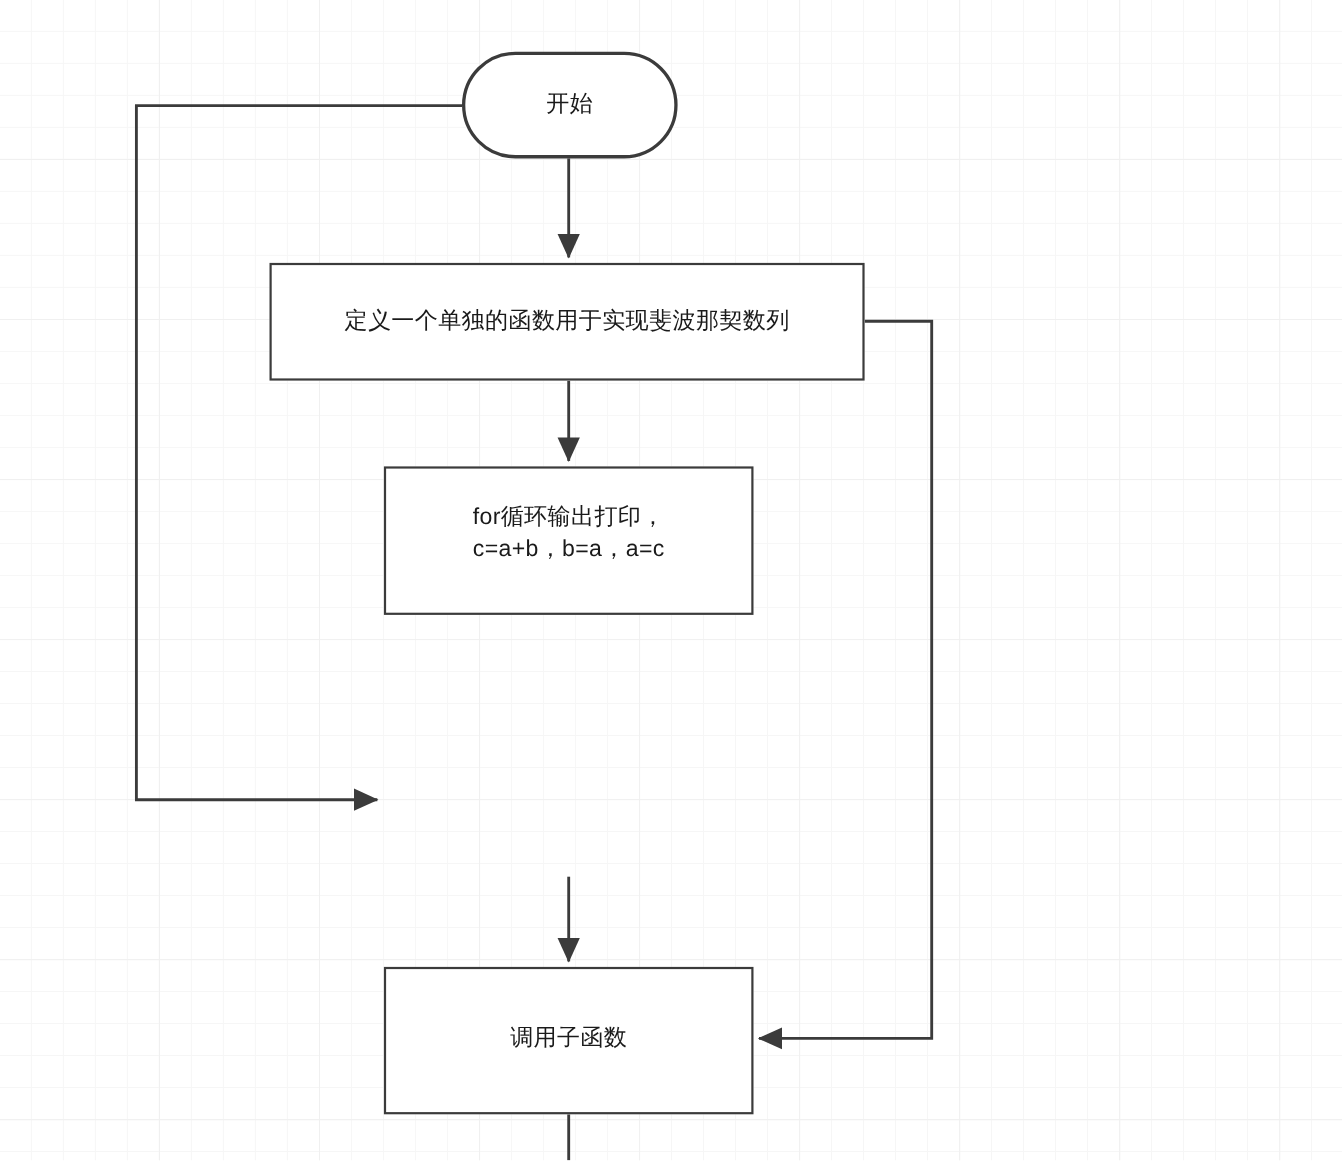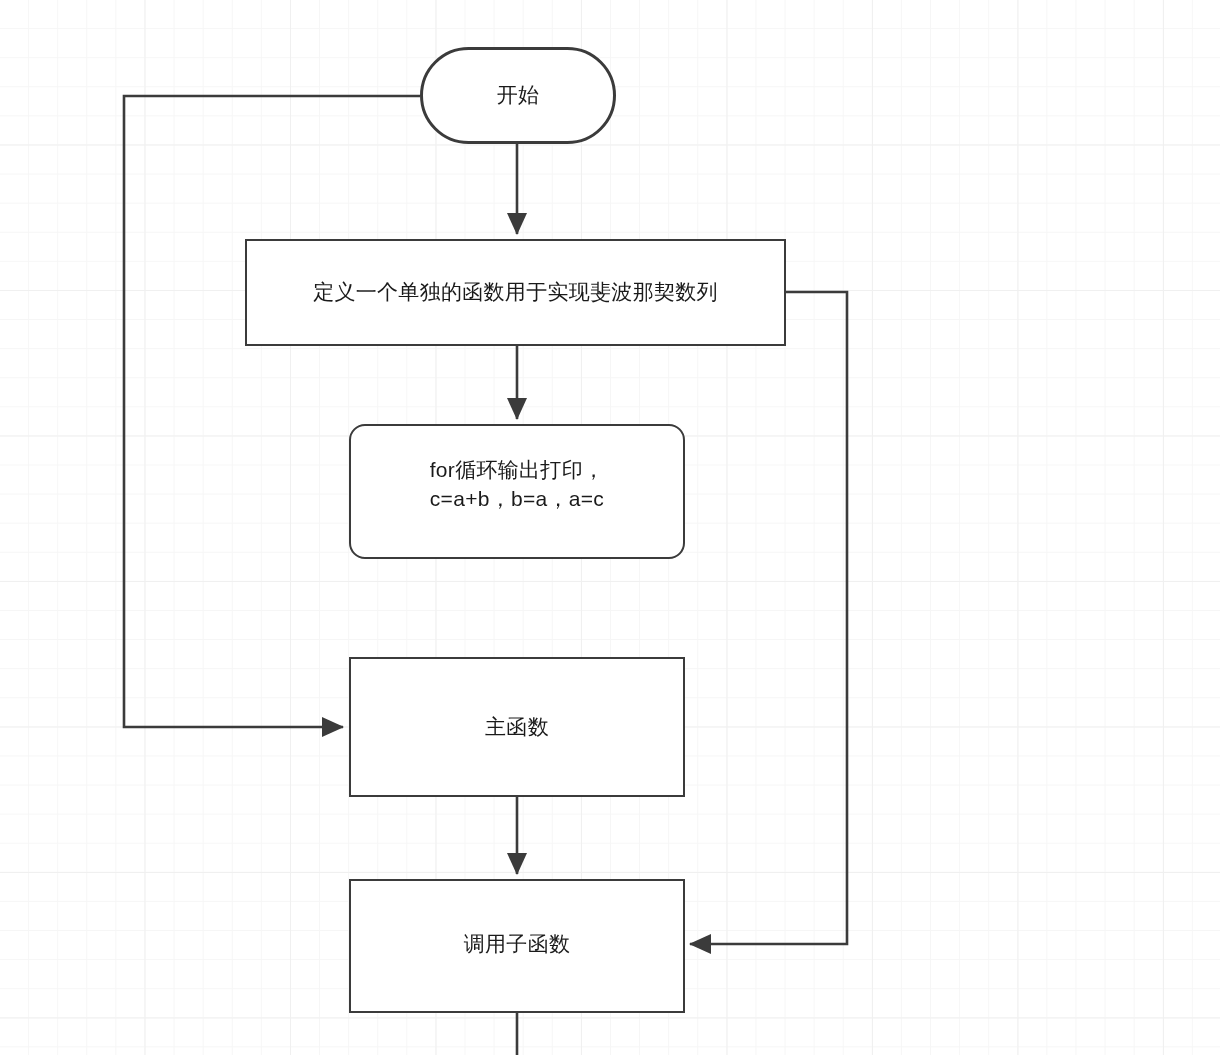--- a/index.html
+++ b/index.html
@@ -55,21 +55,20 @@
   .node.terminal {
     border-radius: 999px;
     border-width: 3px;
   }
   .node-label {
     white-space: pre-line;
     padding: 0 8px;
   }
   .node.align-upper {
     align-items: flex-start;
-    border-radius: 16px;
   }
   .node.align-upper .node-label {
     padding-top: 30px;
   }
 </style>
 </head>
 <body>
 
 <div id="canvas">
 
@@ -99,21 +98,18 @@
 
   <div class="node" style="left:245px; top:239px; width:541px; height:107px;">
     <span class="node-label">定义一个单独的函数用于实现斐波那契数列</span>
   </div>
 
   <div class="node align-upper" style="left:349px; top:424px; width:336px; height:135px;">
     <span class="node-label">for循环输出打印，
 c=a+b，b=a，a=c</span>
   </div>
 
-  <div class="node" style="left:349px; top:657px; width:336px; height:140px;">
-    <span class="node-label">主函数</span>
-  </div>
 
   <div class="node" style="left:349px; top:879px; width:336px; height:134px;font-family:Liberation Mono, monospace;">
     <span class="node-label">调用子函数</span>
   </div>
 
 </div>
 
 </body></html>

